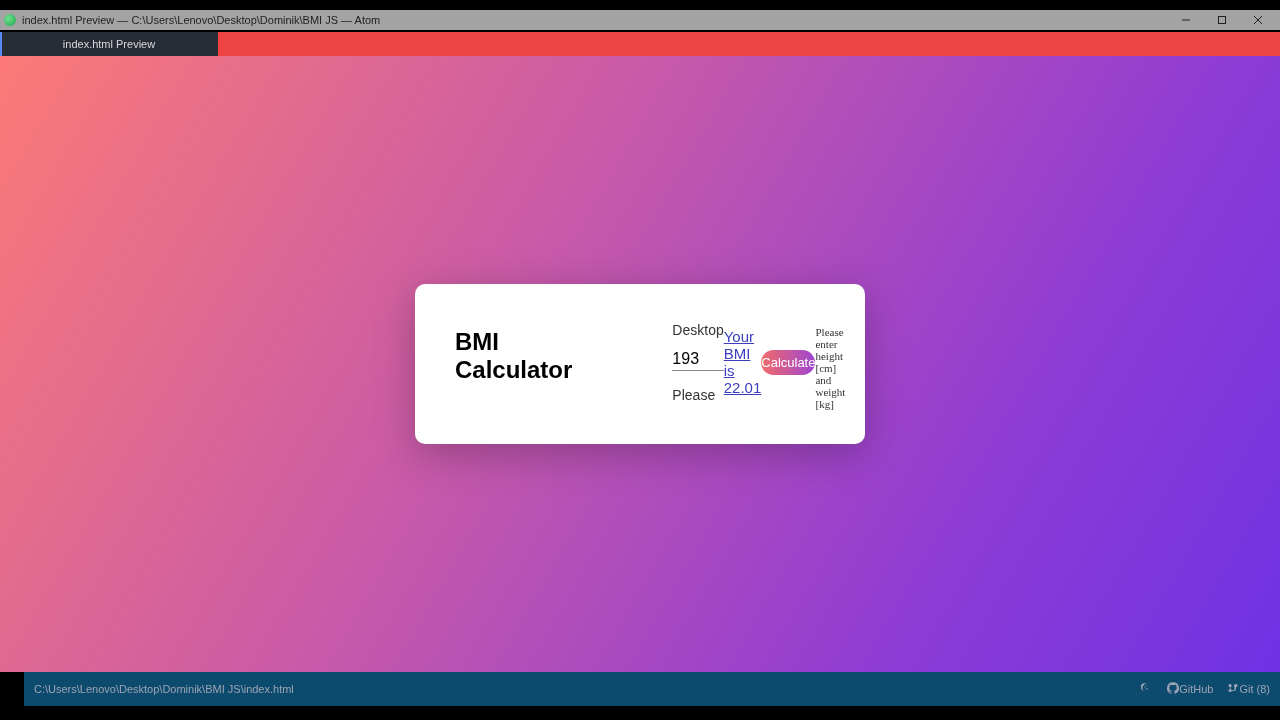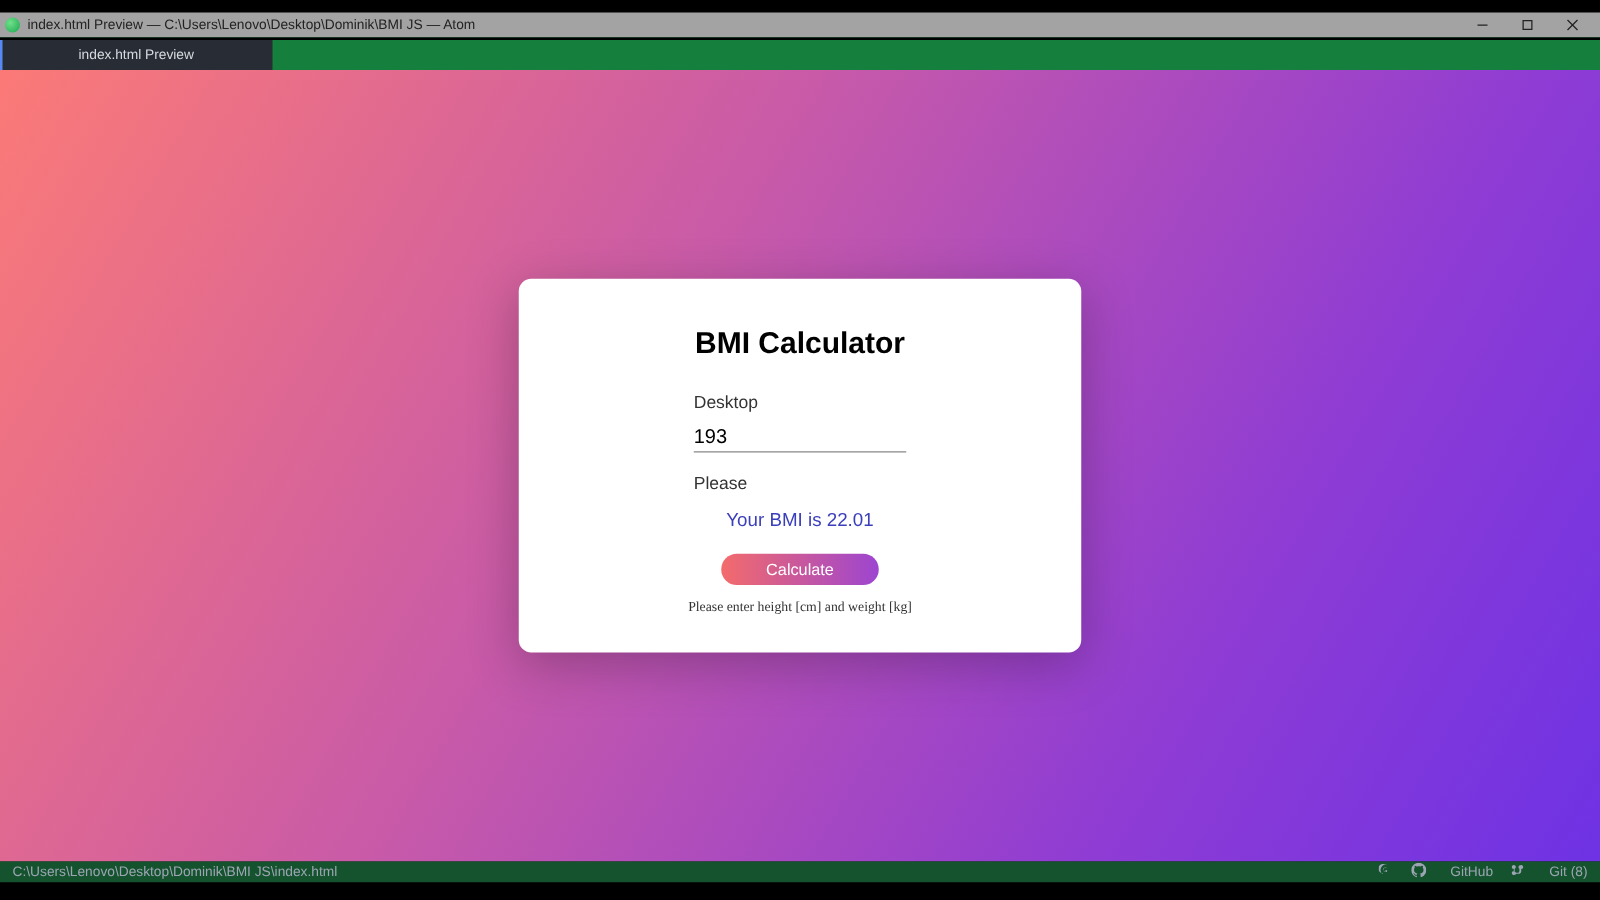--- a/index.html
+++ b/index.html
@@ -27,21 +27,21 @@
   .os-titlebar .win-btn {
     width: 36px; height: 20px;
     display: flex; align-items: center; justify-content: center;
     color: #222; font-size: 10px;
   }
   .os-titlebar .win-btn svg { width: 10px; height: 10px; }
 
   
   .atom-tabs {
     height: 26px;
-    background: #15803d;
+    background: #ef4444;
     display: flex;
     border-top: 2px solid #000;
   }
   .atom-tab {
     width: 218px;
     background: #282c34;
     display: flex;
     align-items: center;
     justify-content: center;
     color: #d7dae0;
@@ -64,21 +64,20 @@
     justify-content: center;
   }
 
   .card {
     width: 450px;
     background: #fff;
     border-radius: 10px;
     box-shadow: 0 10px 40px rgba(0,0,0,0.25);
     padding: 38px 40px 30px 40px;
     display: flex;
-    flex-direction: column;
     align-items: center;
     color: #000;
   }
   .card h1 {
     font-size: 24px;
     font-weight: 700;
     margin-bottom: 24px;
   }
   .field-group {
     width: 170px;
@@ -98,52 +97,54 @@
     padding: 4px 0 2px 0;
     margin-bottom: 16px;
     outline: none;
     background: transparent;
     color: #000;
   }
   .result-text {
     font-size: 15px;
     color: #3b3fbb;
     margin: 6px 0 18px 0;
+    text-decoration: underline;
   }
   .calc-btn {
     width: 126px;
     height: 25px;
     border: none;
     border-radius: 16px;
     background: linear-gradient(90deg, #f36b6b 0%, #9d45d0 100%);
     color: #fff;
     font-size: 13px;
     cursor: pointer;
     margin-bottom: 12px;
   }
   .hint {
     font-size: 11px;
     color: #333;
     font-family: Liberation Serif, serif;
   }
 
   
   .atom-status {
-    height: 17px;
-    background: #14532d;
+    height: 34px;
+    background: #0c4a6e;
     display: flex;
     align-items: center;
     color: #9da5b4;
     font-size: 11px;
     padding: 0 10px;
+    margin-left: 24px;
   }
   .atom-status .path { flex: 0 0 auto; }
   .atom-status .spacer { flex: 1; }
   .atom-status .status-item {
-    display: flex; align-items: center; gap: 19px;
+    display: flex; align-items: center; gap: 0;
     margin-left: 14px;
   }
   .atom-status svg { width: 12px; height: 12px; fill: #9da5b4; }
 
   .bottom-black { height: 14px; background: #000; }
   .top-black { height: 10px; background: #000; }
 </style>
 </head>
 <body>
 

